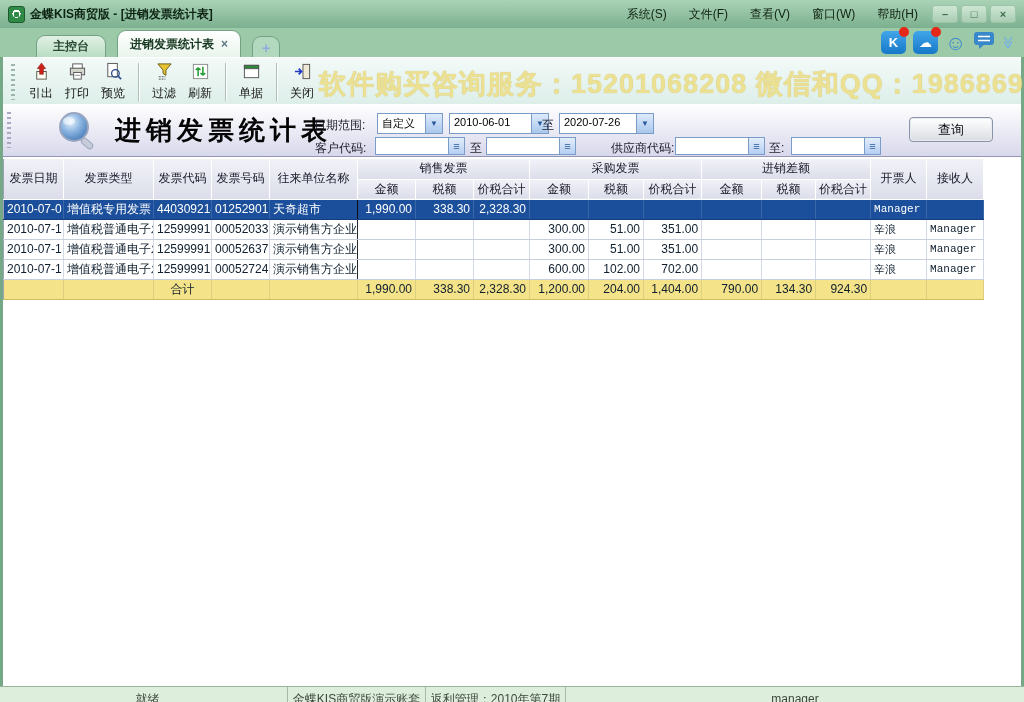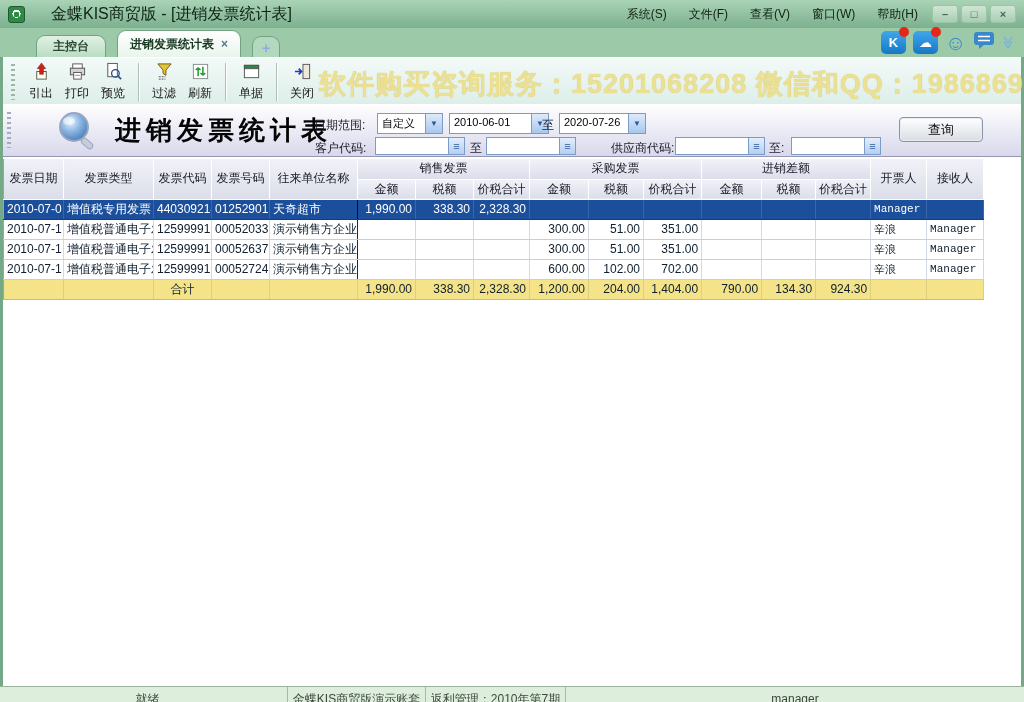--- a/index.html
+++ b/index.html
@@ -7,21 +7,21 @@
   #window { position:relative; width:1024px; height:702px; overflow:hidden; background:#74a886; }
 
   
   #titlebar { position:absolute; top:0; left:0; width:100%; height:28px;
     background:linear-gradient(#aad3b6,#7bb08f); display:flex; align-items:center; }
   #app-icon { width:17px; height:17px; margin-left:8px; border-radius:3px;
     background:radial-gradient(circle at 50% 45%, #ffffff 0 36%, #2f8a46 37% 100%);
     border:1px solid #1d5a2e; position:relative; }
   #app-icon::after { content:""; position:absolute; left:5px; top:5px; width:5px; height:5px;
     background:#2f8a46; border-radius:1px; }
-  #window-title { margin-left:26px; font-size:16px; font-weight:normal; color:#0d2414; }
+  #window-title { margin-left:5px; font-size:12px; font-weight:bold; color:#0d2414; }
   #titlebar .spacer { flex:1; }
   #menubar { display:flex; gap:22px; font-size:12px; color:#10210f; margin-right:14px; }
   .menu-item { cursor:default; }
   #win-controls { display:flex; gap:3px; margin-right:8px; }
   .winbtn { width:26px; height:18px; border-radius:3px; border:1px solid #9cc4a6;
     background:linear-gradient(#cfe7d5,#a9cdb3); color:#3f6a4c; font-size:11px; font-weight:bold;
     display:flex; align-items:center; justify-content:center; line-height:1; }
 
   
   #tabbar { position:absolute; top:28px; left:0; width:100%; height:29px; background:#9ccaa8; }
@@ -71,21 +71,21 @@
   .dselect { position:absolute; display:flex; height:21px; border:1px solid #7a9cc8;
     background:#fff; font-size:11px; align-items:stretch; }
   .dselect .val { flex:1; padding:2px 4px 0 4px; white-space:nowrap; overflow:hidden; }
   .dbtn { width:17px; background:linear-gradient(#ddeafc,#a9c7ec); border-left:1px solid #7a9cc8;
     color:#2a5a9a; font-size:8px; display:flex; align-items:center; justify-content:center; }
   .binput { position:absolute; display:flex; height:18px; border:1px solid #7a9cc8;
     background:#fff; align-items:stretch; }
   .binput .tval { flex:1; }
   .bbtn { width:16px; background:linear-gradient(#e4eefc,#b5cef2); border-left:1px solid #7a9cc8;
     color:#2a5a9a; font-size:11px; display:flex; align-items:center; justify-content:center; }
-  #query-btn { position:absolute; right:38px; top:13px; width:84px; height:25px;
+  #query-btn { position:absolute; right:28px; top:13px; width:84px; height:25px;
     border:1px solid #8a94a6; border-radius:4px; background:linear-gradient(#ffffff,#d9dde2);
     font-size:13px; color:#101018; display:flex; align-items:center; justify-content:center;
     box-shadow:0 0 0 1px #e8ecf2 inset; }
 
   
   #content { position:absolute; top:157px; left:3px; right:3px; bottom:16px; background:#ffffff;
     overflow:hidden; }
   table { border-collapse:collapse; table-layout:fixed; width:980px; margin-top:2px;
     font-size:12px; border-left:1px solid #9aa2b8; }
   thead th { background:linear-gradient(#f1f2f8,#dbdde9); border-right:1px solid #ffffff;
@@ -242,21 +242,21 @@
     <span class="flabel" style="left:311px; top:13px;">日期范围:</span>
     <div class="dselect" style="left:374px; top:9px; width:66px;">
       <span class="val">自定义</span>
       <span class="dbtn">▼</span>
     </div>
     <div class="dselect" style="left:446px; top:9px; width:100px;">
       <span class="val">2010-06-01</span>
       <span class="dbtn">▼</span>
     </div>
     <span class="flabel" style="left:539px; top:13px;">至</span>
-    <div class="dselect" style="left:556px; top:9px; width:87px;">
+    <div class="dselect" style="left:556px; top:9px; width:95px;">
       <span class="val">2020-07-26</span>
       <span class="dbtn">▼</span>
     </div>
 
     <span class="flabel" style="left:312px; top:36px;">客户代码:</span>
     <div class="binput" style="left:372px; top:33px; width:90px;">
       <span class="tval"></span>
         <span class="bbtn">≡</span>
     </div>
     <span class="flabel" style="left:467px; top:36px;">至</span>

